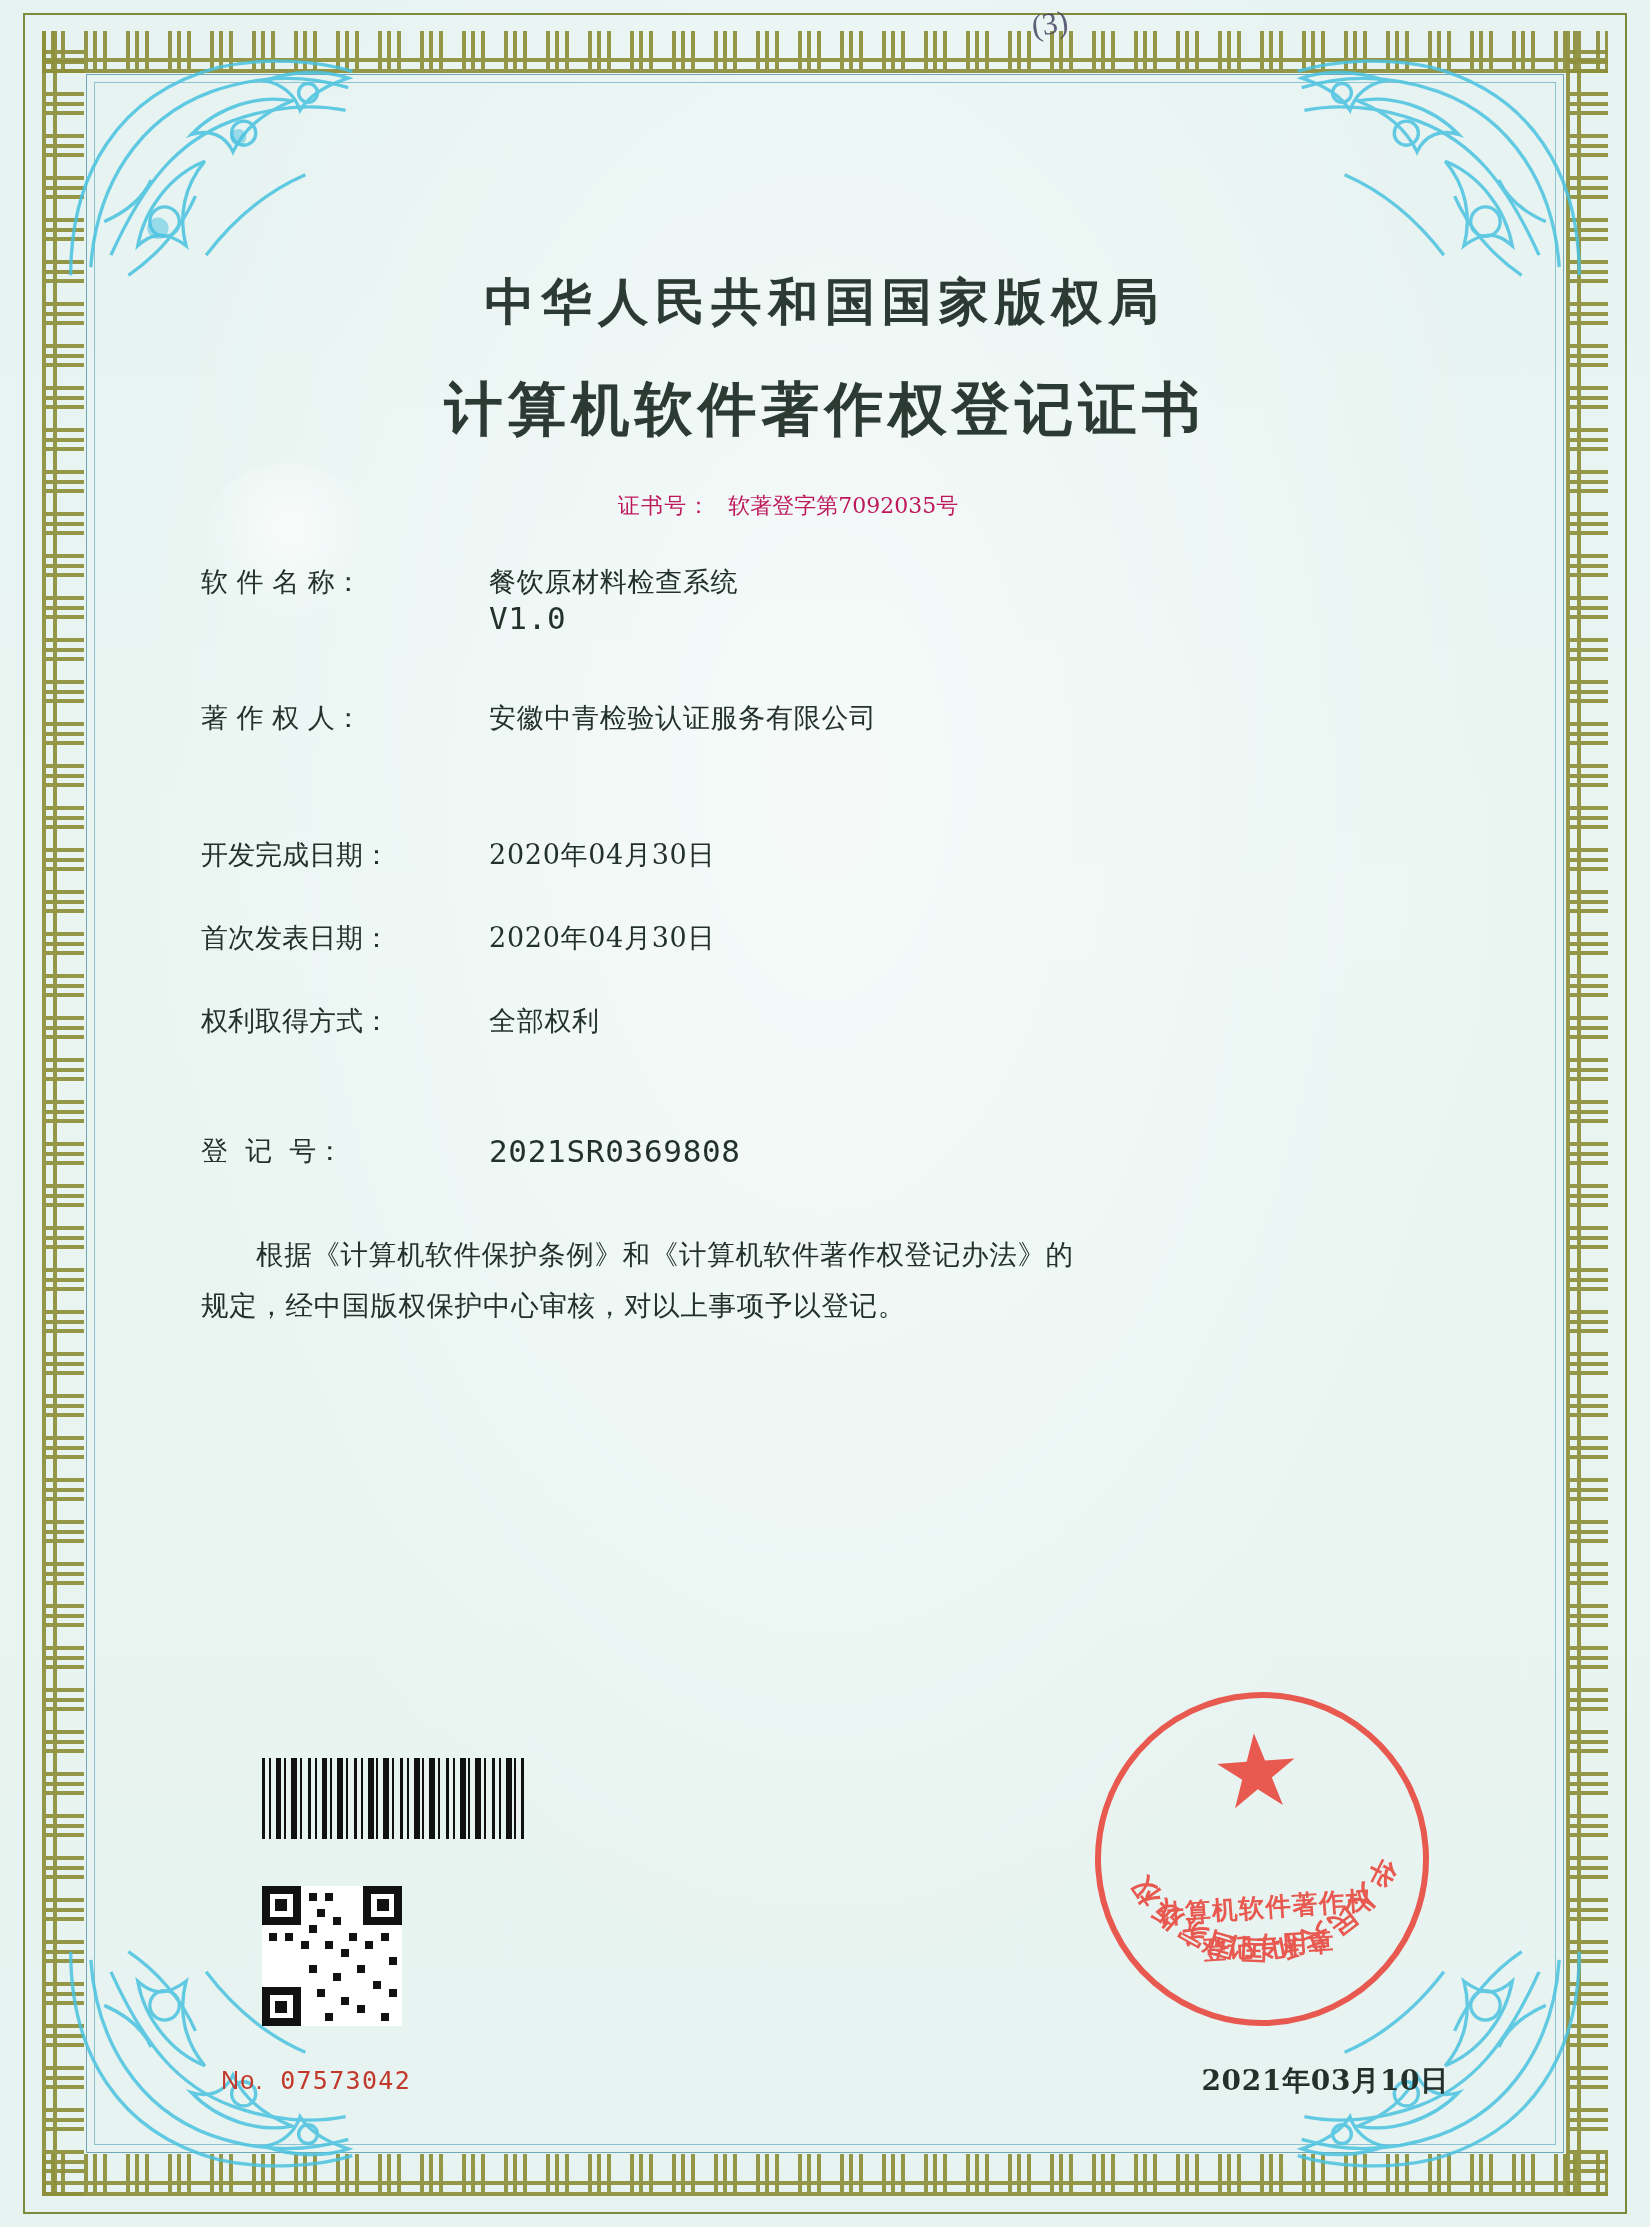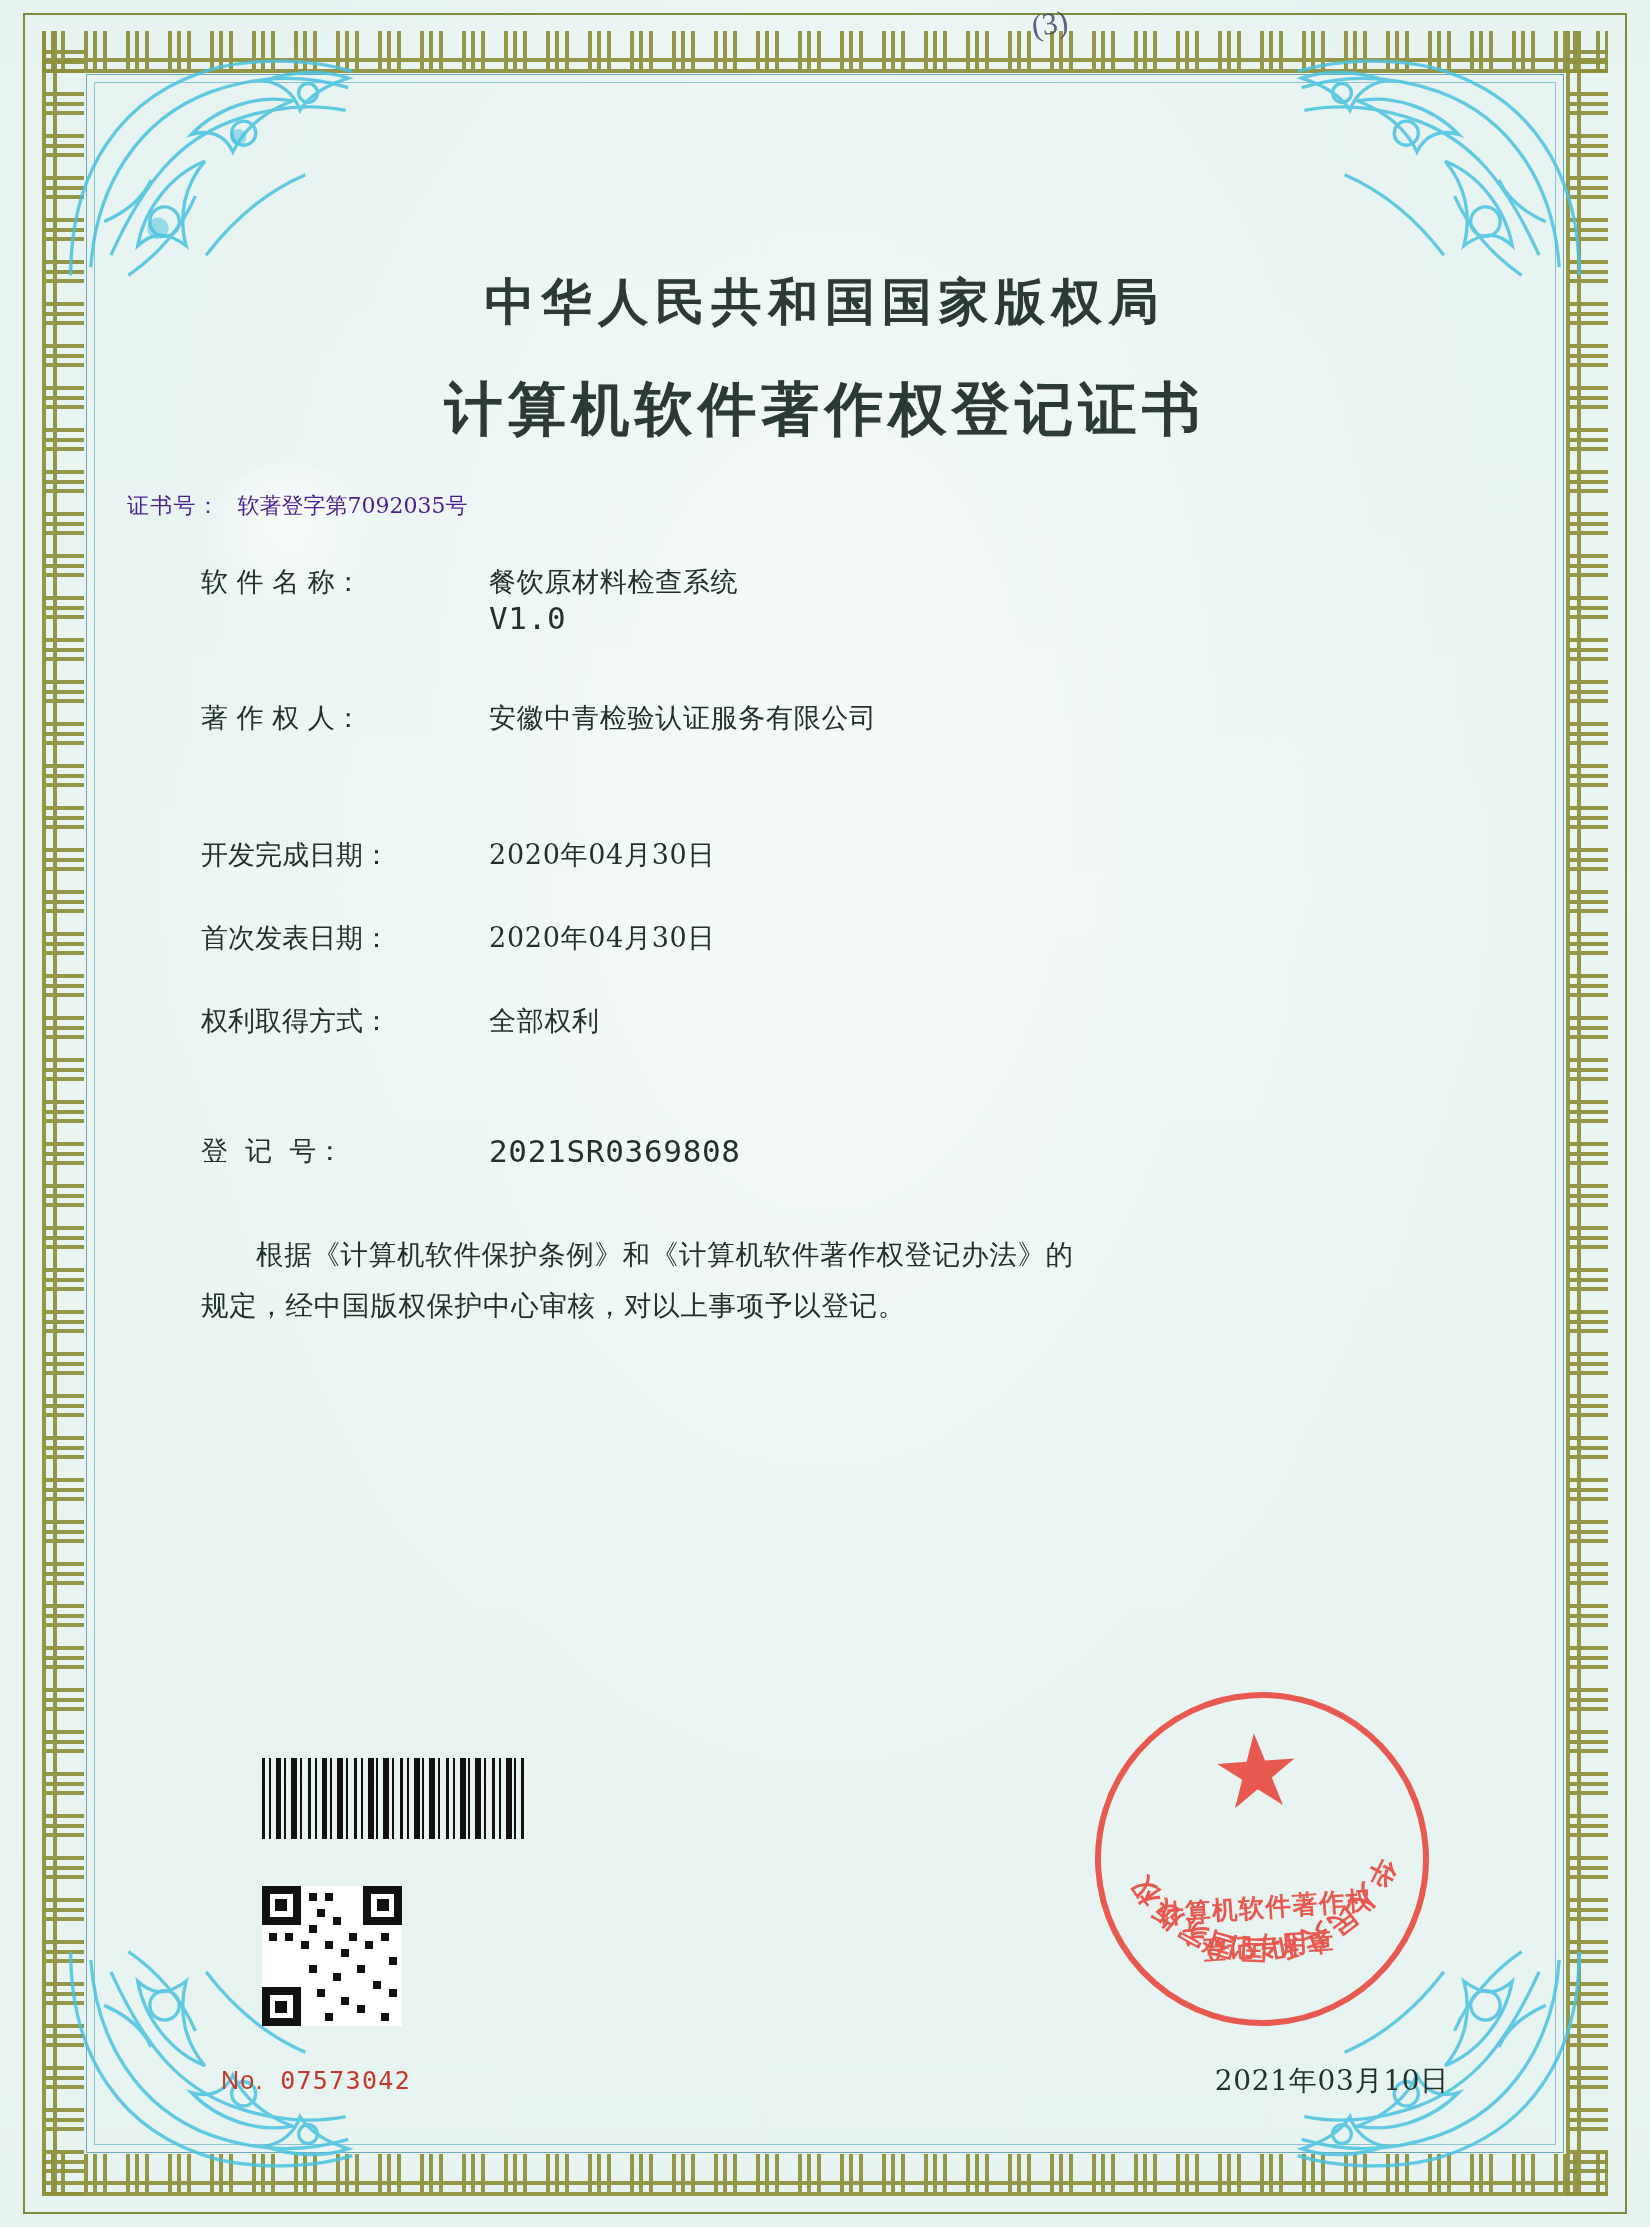--- a/index.html
+++ b/index.html
@@ -130,24 +130,24 @@
   }
   .title-sub {
     font-size: 58px;
     margin-top: 35px;
     letter-spacing: 5.4px;
     text-shadow: 0 0 0.7px rgba(0,0,0,0.25);
   }
 
   .cert-no-line {
     margin-top: 42px;
-    text-align: left;
+    text-align: center;
     padding-right: 74px;
     font-size: 22px;
-    color: #4c1d95;
+    color: #be185d;
     font-family: "DejaVu Serif", "Liberation Serif", serif;
   }
   .cert-no-line .lbl { letter-spacing: 1.3px; margin-right: 17.4px; }
   .cert-no-line .val { letter-spacing: 0px; }
 
   .fields {
     margin-top: 43px;
     padding-left: 74px;
   }
   .field-row {
@@ -233,20 +233,21 @@
   .serial .prefix { font-family: Liberation Sans, sans-serif; }
 
   .issue-date {
     position: absolute;
     right: 201px;
     bottom: 127px;
     font-size: 28px;
     color: #23312b;
     font-family: "DejaVu Serif", "Liberation Serif", serif;
     letter-spacing: 0.7px;
+    font-weight: bold;
   }
 
   
   .seal {
     position: absolute;
     right: 221px;
     bottom: 201px;
     width: 322px;
     height: 322px;
     border-radius: 50%;

